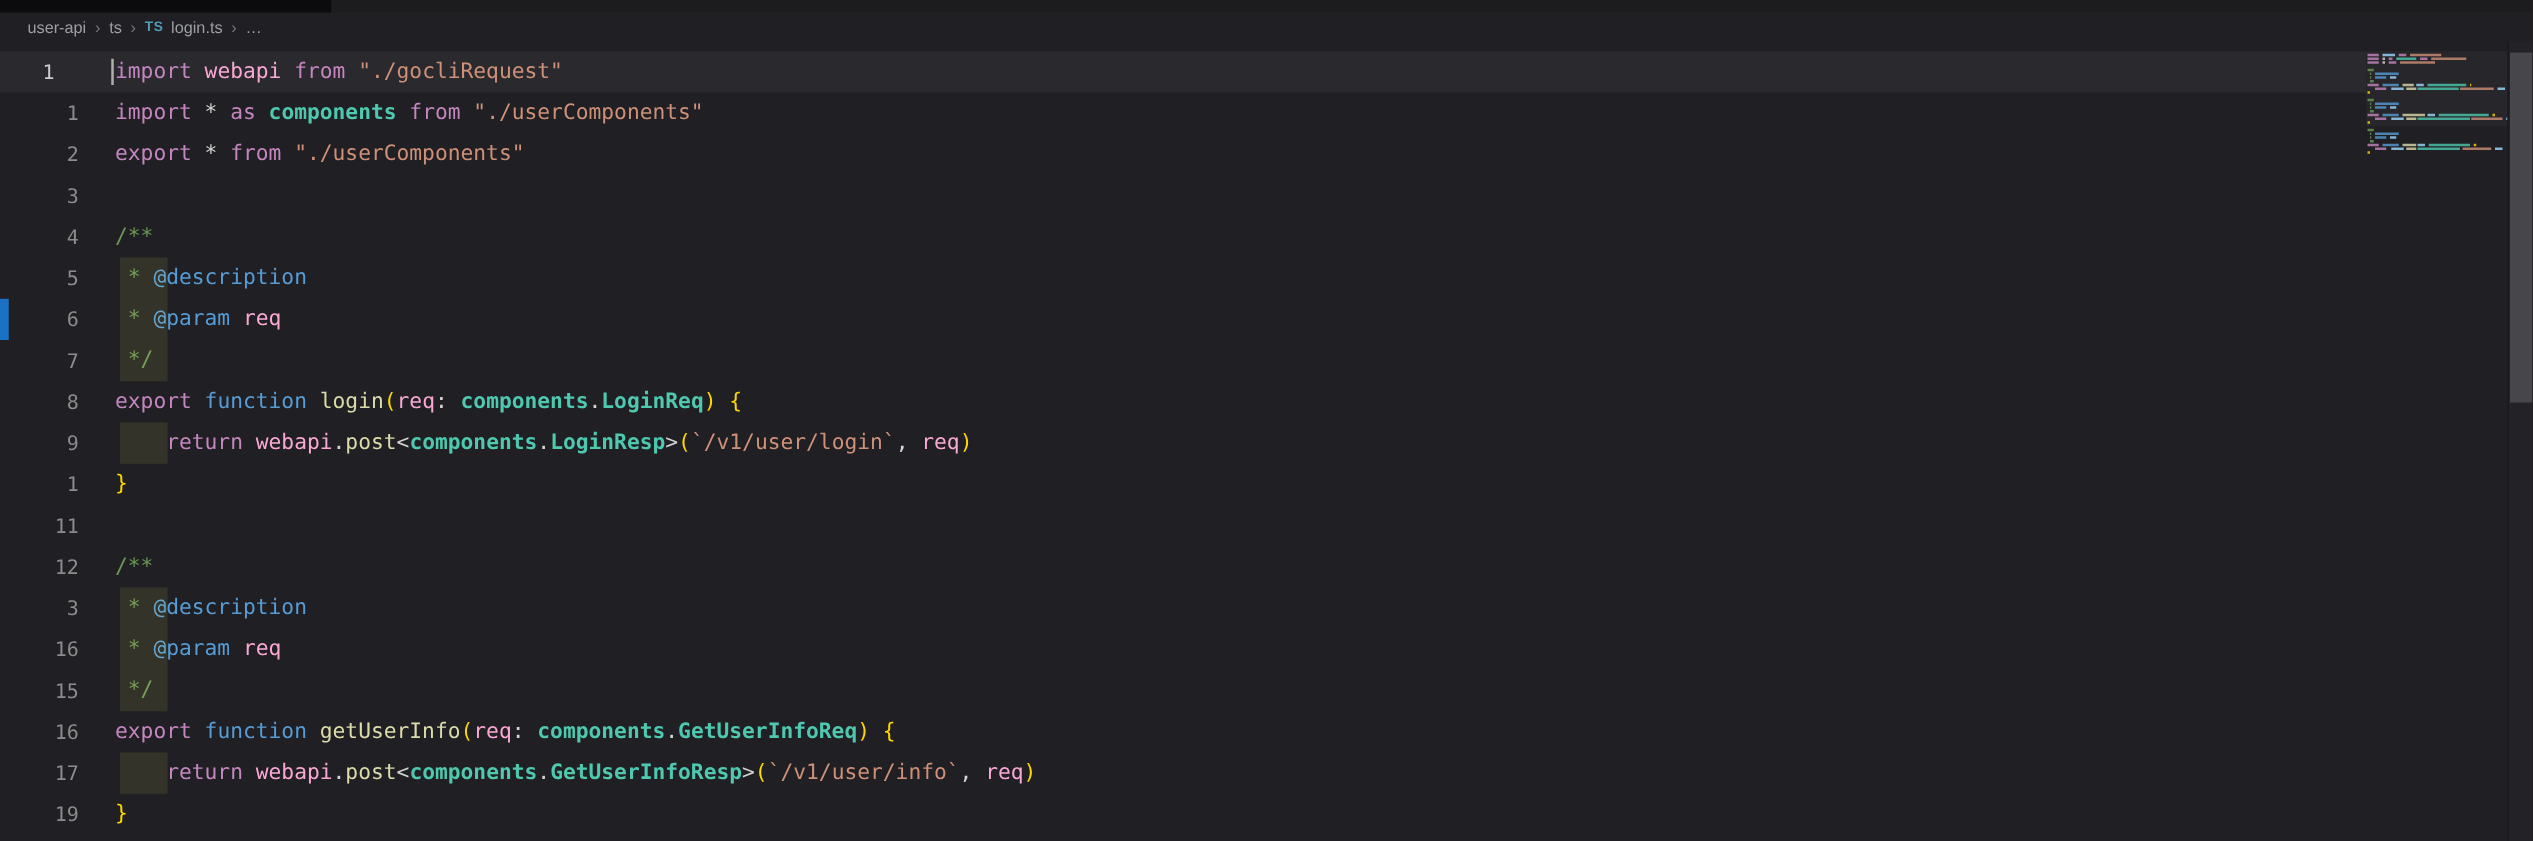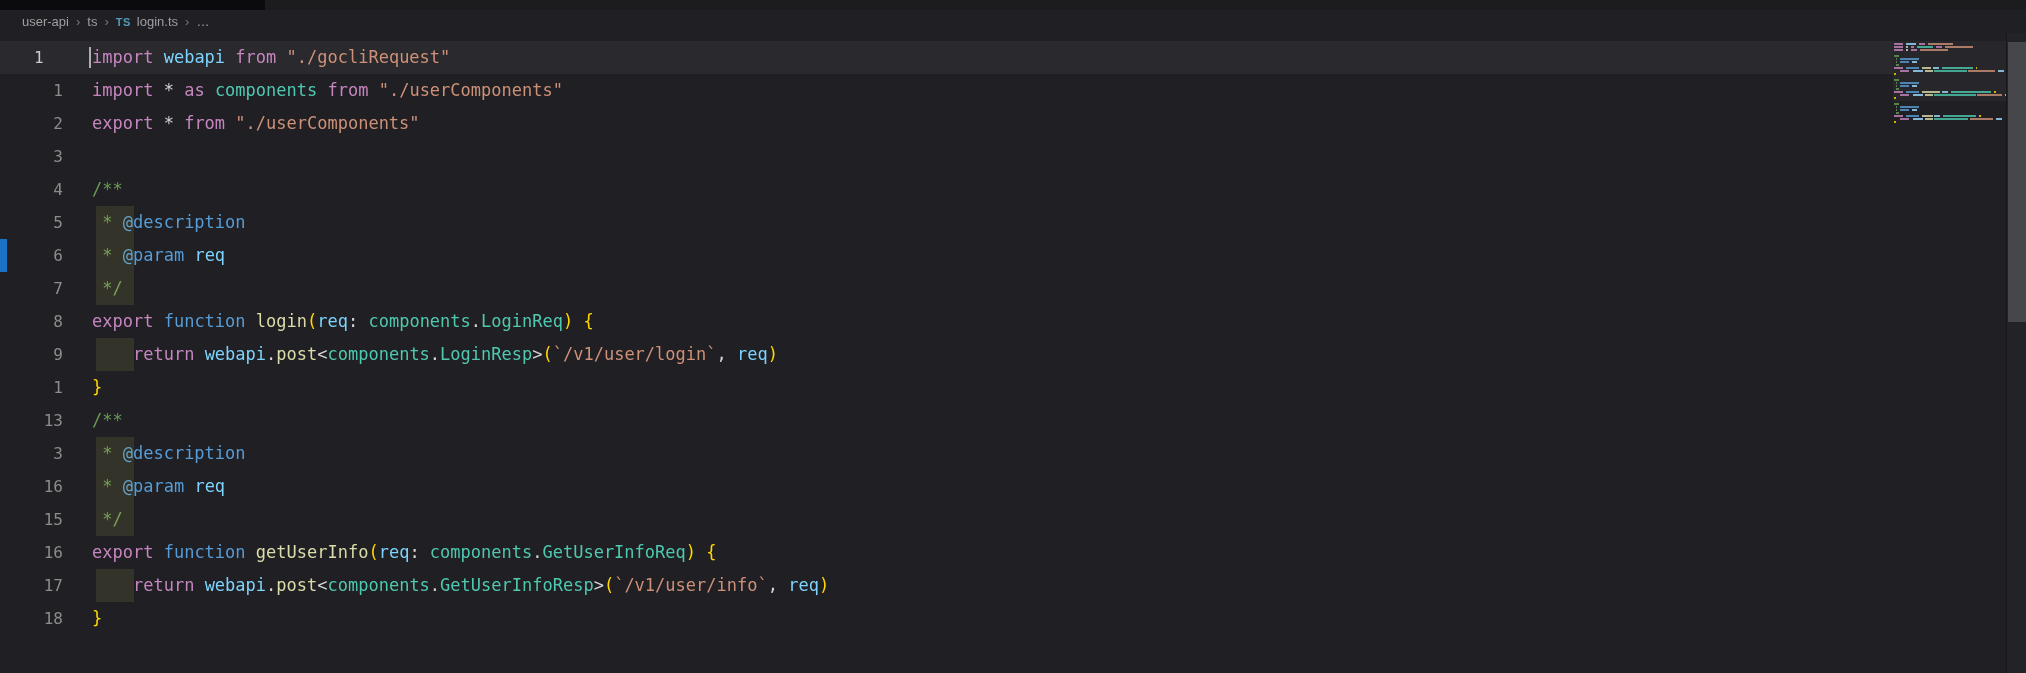--- a/index.html
+++ b/index.html
@@ -26,22 +26,22 @@
   .line.current .gutter{text-align:left;padding-left:34px;color:#cccccc;}
   .content{flex:1;padding-left:29px;position:relative;}
   .band{position:absolute;left:33px;top:0;bottom:0;width:38px;background:rgba(236,232,108,0.10);}
   .marker{position:absolute;left:0;top:0;bottom:0;width:7px;background:#1b72c4;}
   .cursor{position:absolute;left:26px;top:6px;width:2px;height:21px;background:#aeafad;}
 
   
   .tk-kw{color:#c586c0;}
   .tk-kw2{color:#569cd6;}
   .tk-fn{color:#dcdcaa;}
-  .tk-var{color:#7dd3fc;}
-  .tk-typ{color:#4ec9b0;}
+  .tk-var{color:#f9a8d4;}
+  .tk-typ{color:#4ec9b0;font-weight:bold;}
   .tk-str{color:#ce9178;}
   .tk-com{color:#6a9955;}
   .tk-doc{color:#569cd6;}
   .tk-pln{color:#d4d4d4;}
   .tk-br{color:#ffd700;}
 
   
   .minimap{width:113px;flex:none;position:relative;padding-top:9px;background:#201f23;}
   .mm-line{height:3px;display:flex;align-items:center;padding-left:1px;}
   .mm-seg{height:2px;flex:none;opacity:0.8;margin-right:1.5px;}
@@ -77,27 +77,28 @@
         <div class="line"><div class="gutter">1</div><div class="content"><span class="tk-kw">import</span><span class="tk-pln"> * </span><span class="tk-kw">as</span><span class="tk-pln"> </span><span class="tk-typ">components</span><span class="tk-pln"> </span><span class="tk-kw">from</span><span class="tk-pln"> </span><span class="tk-str">"./userComponents"</span></div></div>
         <div class="line"><div class="gutter">2</div><div class="content"><span class="tk-kw">export</span><span class="tk-pln"> * </span><span class="tk-kw">from</span><span class="tk-pln"> </span><span class="tk-str">"./userComponents"</span></div></div>
         <div class="line"><div class="gutter">3</div><div class="content"></div></div>
         <div class="line"><div class="gutter">4</div><div class="content"><span class="tk-com">/**</span></div></div>
         <div class="line"><div class="gutter">5</div><div class="content"><div class="band"></div><span class="tk-com"> * </span><span class="tk-doc">@description</span></div></div>
         <div class="line"><div class="marker"></div><div class="gutter">6</div><div class="content"><div class="band"></div><span class="tk-com"> * </span><span class="tk-doc">@param</span><span class="tk-pln"> </span><span class="tk-var">req</span></div></div>
         <div class="line"><div class="gutter">7</div><div class="content"><div class="band"></div><span class="tk-com"> */</span></div></div>
         <div class="line"><div class="gutter">8</div><div class="content"><span class="tk-kw">export</span><span class="tk-pln"> </span><span class="tk-kw2">function</span><span class="tk-pln"> </span><span class="tk-fn">login</span><span class="tk-br">(</span><span class="tk-var">req</span><span class="tk-pln">: </span><span class="tk-typ">components</span><span class="tk-pln">.</span><span class="tk-typ">LoginReq</span><span class="tk-br">)</span><span class="tk-pln"> </span><span class="tk-br">{</span></div></div>
         <div class="line"><div class="gutter">9</div><div class="content"><div class="band"></div><span class="tk-pln">    </span><span class="tk-kw">return</span><span class="tk-pln"> </span><span class="tk-var">webapi</span><span class="tk-pln">.</span><span class="tk-fn">post</span><span class="tk-pln">&lt;</span><span class="tk-typ">components</span><span class="tk-pln">.</span><span class="tk-typ">LoginResp</span><span class="tk-pln">&gt;</span><span class="tk-br">(</span><span class="tk-str">`/v1/user/login`</span><span class="tk-pln">, </span><span class="tk-var">req</span><span class="tk-br">)</span></div></div>
         <div class="line"><div class="gutter">1</div><div class="content"><span class="tk-br">}</span></div></div>
-        <div class="line"><div class="gutter">13</div><div class="content"><span class="tk-com">/**</span></div></div>
+        <div class="line"><div class="gutter">11</div><div class="content"></div></div>
+        <div class="line"><div class="gutter">12</div><div class="content"><span class="tk-com">/**</span></div></div>
         <div class="line"><div class="gutter">3</div><div class="content"><div class="band"></div><span class="tk-com"> * </span><span class="tk-doc">@description</span></div></div>
         <div class="line"><div class="gutter">16</div><div class="content"><div class="band"></div><span class="tk-com"> * </span><span class="tk-doc">@param</span><span class="tk-pln"> </span><span class="tk-var">req</span></div></div>
         <div class="line"><div class="gutter">15</div><div class="content"><div class="band"></div><span class="tk-com"> */</span></div></div>
         <div class="line"><div class="gutter">16</div><div class="content"><span class="tk-kw">export</span><span class="tk-pln"> </span><span class="tk-kw2">function</span><span class="tk-pln"> </span><span class="tk-fn">getUserInfo</span><span class="tk-br">(</span><span class="tk-var">req</span><span class="tk-pln">: </span><span class="tk-typ">components</span><span class="tk-pln">.</span><span class="tk-typ">GetUserInfoReq</span><span class="tk-br">)</span><span class="tk-pln"> </span><span class="tk-br">{</span></div></div>
         <div class="line"><div class="gutter">17</div><div class="content"><div class="band"></div><span class="tk-pln">    </span><span class="tk-kw">return</span><span class="tk-pln"> </span><span class="tk-var">webapi</span><span class="tk-pln">.</span><span class="tk-fn">post</span><span class="tk-pln">&lt;</span><span class="tk-typ">components</span><span class="tk-pln">.</span><span class="tk-typ">GetUserInfoResp</span><span class="tk-pln">&gt;</span><span class="tk-br">(</span><span class="tk-str">`/v1/user/info`</span><span class="tk-pln">, </span><span class="tk-var">req</span><span class="tk-br">)</span></div></div>
-        <div class="line"><div class="gutter">18</div><div class="content"><span class="tk-br">}</span></div></div>
+        <div class="line"><div class="gutter">19</div><div class="content"><span class="tk-br">}</span></div></div>
       </div>
     <div class="minimap">
       <div class="mm-slider"></div>
     <div class="mm-line">
           <div class="mm-seg" style="width: 9.3px; background: rgb(197, 134, 192);"></div>
           <div class="mm-seg" style="width: 1.55px; background: transparent; margin-right: 0px;"></div>
           <div class="mm-seg" style="width: 9.3px; background: rgb(156, 220, 254);"></div>
           <div class="mm-seg" style="width: 1.55px; background: transparent; margin-right: 0px;"></div>
           <div class="mm-seg" style="width: 6.2px; background: rgb(197, 134, 192);"></div>
           <div class="mm-seg" style="width: 1.55px; background: transparent; margin-right: 0px;"></div>

